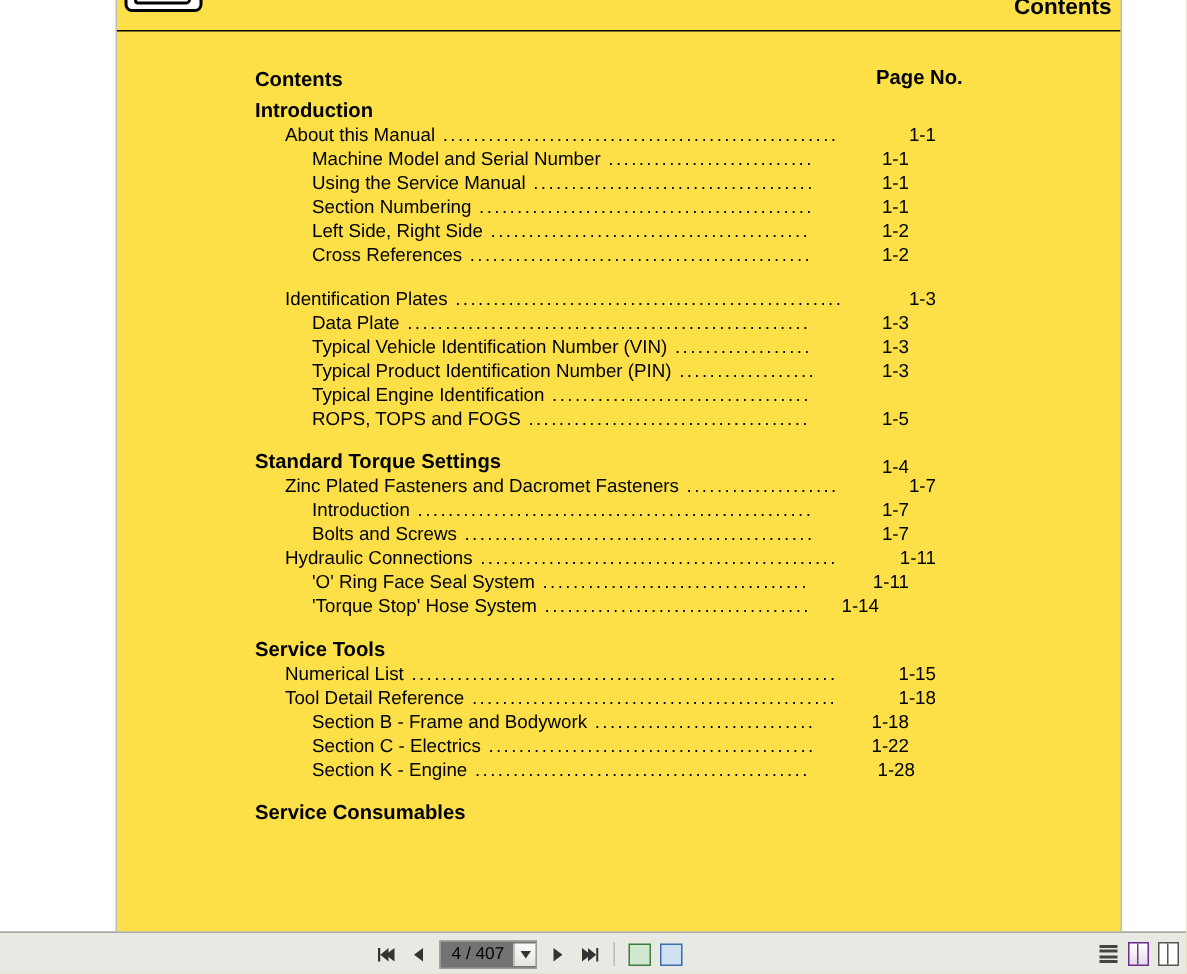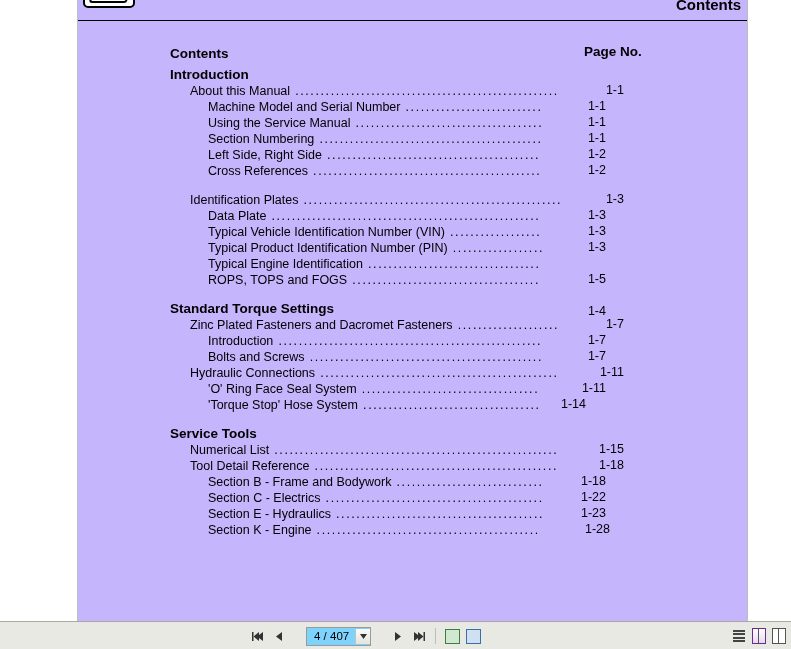--- a/index.html
+++ b/index.html
@@ -17,21 +17,21 @@
     height: 649px;
     background: #8a8a8a;
   }
   
   .page-sheet {
     position: absolute;
     left: 78px;
     top: 0;
     width: 669px;
     height: 621px;
-    background: #c4b5fd;
+    background: #fde047;
     box-shadow: 0 0 0 1px #bdbdbd;
     overflow: hidden;
   }
   .left-gutter {
     position: absolute;
     left: 0; top: 0;
     width: 78px; height: 621px;
     background: #ffffff;
   }
   .right-gutter {
@@ -167,23 +167,23 @@
     color: #333;
     font-size: 10px;
     background: transparent;
     border: none;
     cursor: pointer;
   }
   .pagebox {
     display: flex;
     align-items: center;
     border: 1px solid #9a9a94;
-    background: #7dd3fc;
+    background: #737373;
     height: 17px;
-    margin: 0 14px;
+    margin: 0 1px;
   }
   .pagebox .val {
     font-size: 11.5px;
     color: #000;
     padding: 0 6px 0 7px;
     line-height: 17px;
     white-space: nowrap;
   }
   .pagebox .arrow {
     width: 14px;
@@ -289,23 +289,23 @@
           <div class="row lvl2"><span class="label">Bolts and Screws</span><span class="dots"> ..............................................</span><span class="pg" style="left: 376px;">1-7</span></div>
           <div class="row lvl1"><span class="label">Hydraulic Connections</span><span class="dots"> ...............................................</span><span class="pg" style="left: 394px;">1-11</span></div>
           <div class="row lvl2"><span class="label">'O' Ring Face Seal System</span><span class="dots"> ...................................</span><span class="pg" style="left: 376px;">1-11</span></div>
           <div class="row lvl2"><span class="label">'Torque Stop' Hose System</span><span class="dots"> ...................................</span><span class="pg" style="left: 356px;">1-14</span></div>
           <div class="gap"></div>
           <div class="row lvl0"><span class="label">Service Tools</span></div>
           <div class="row lvl1"><span class="label">Numerical List</span><span class="dots"> ........................................................</span><span class="pg" style="left: 394px;">1-15</span></div>
           <div class="row lvl1"><span class="label">Tool Detail Reference</span><span class="dots"> ................................................</span><span class="pg" style="left: 394px;">1-18</span></div>
           <div class="row lvl2"><span class="label">Section B - Frame and Bodywork</span><span class="dots"> .............................</span><span class="pg" style="left: 376px;">1-18</span></div>
           <div class="row lvl2"><span class="label">Section C - Electrics</span><span class="dots"> ...........................................</span><span class="pg" style="left: 376px;">1-22</span></div>
-          <div class="row lvl2"><span class="label">Section E - Hydraulics</span><span class="dots"> .........................................</span><span class="pg" style="left: 376px;">1-23</span></div>
           <div class="row lvl2"><span class="label">Section K - Engine</span><span class="dots"> ............................................</span><span class="pg" style="left: 380px;">1-28</span></div>
           <div class="gap"></div>
+          <div class="row lvl0"><span class="label">Service Consumables</span></div>
         </div>
     </div>
 
   </div>
 
   <div class="toolbar">
     <div class="tb-center">
       <div class="tb-btn">
         <svg width="13" height="11" viewBox="0 0 13 11">
             <polygon points="11,1 11,10 5,5.5" fill="#333"></polygon>

